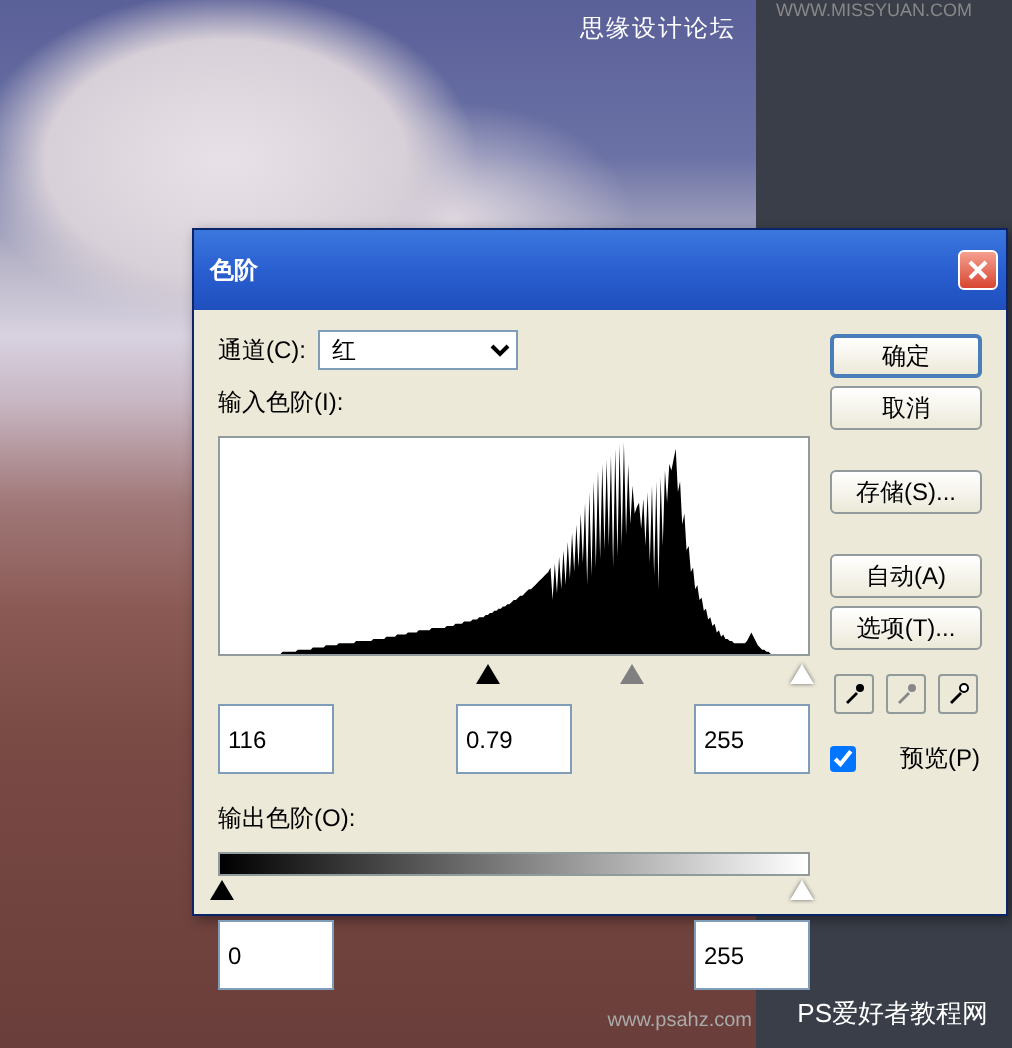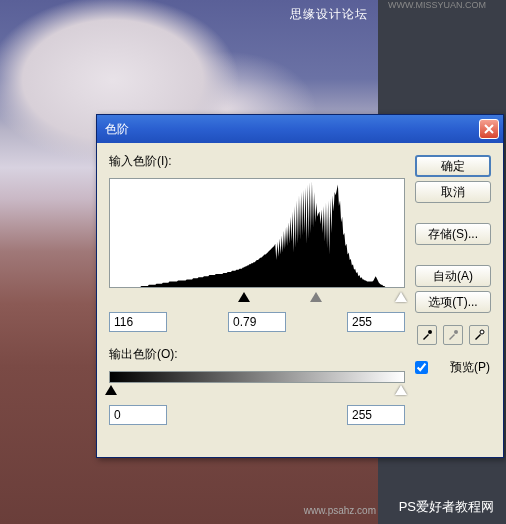--- a/index.html
+++ b/index.html
@@ -8,40 +8,40 @@
 .clouds{position:absolute;top:0;left:0;right:130px;height:200px;background:radial-gradient(ellipse 180px 120px at 30% 40%,#e8e2e8 0%,#d8d0d8 50%,transparent 70%),radial-gradient(ellipse 140px 90px at 60% 55%,#e0d8e0 0%,transparent 65%)}
 .rightbar{position:absolute;top:0;right:0;width:128px;height:100%;background:#3a3e48}
 .topwm{position:absolute;top:6px;right:138px;color:#fff;font-size:12px;letter-spacing:1px}
 .topwm2{position:absolute;top:0;right:20px;color:#888;font-size:9px}
 .midwm{position:absolute;top:235px;left:130px;color:#fff;font-size:16px;opacity:0.6;font-family:Arial;letter-spacing:1px}
 .midwm2{position:absolute;top:224px;left:194px;color:#fff;font-size:18px;opacity:0.75;font-weight:bold;font-family:"SimHei"}
 .midwm3{position:absolute;top:256px;left:156px;color:#fff;font-size:26px;opacity:0.55;font-family:Arial;font-weight:bold;letter-spacing:2px}
 .btmwm{position:absolute;bottom:8px;right:12px;color:#fff;font-size:13px}
 .btmwm2{position:absolute;bottom:8px;right:130px;color:#aaa;font-size:10px}
 .dialog{position:absolute;left:96px;top:114px;width:408px;height:344px;background:#ece9d8;border:1px solid #0a246a;box-shadow:2px 2px 6px rgba(0,0,0,0.4)}
-.titlebar{height:28px;background:linear-gradient(to bottom,#3b77dd 0%,#2a5fd0 50%,#1f4fbd 100%);display:flex;align-items:center;padding:0 4px 0 8px;color:#fff;font-weight:normal}
+.titlebar{height:40px;background:linear-gradient(to bottom,#3b77dd 0%,#2a5fd0 50%,#1f4fbd 100%);display:flex;align-items:center;padding:0 4px 0 8px;color:#fff;font-weight:bold}
 .titlebar .title{flex:1}
 .closebtn{width:20px;height:20px;background:linear-gradient(to bottom,#f5a090,#d84530);border:1px solid #fff;border-radius:3px;display:flex;align-items:center;justify-content:center;color:#fff;font-weight:bold;cursor:pointer}
 .body{padding:10px 12px;display:flex;gap:10px}
 .left{flex:1}
 .right{width:76px;display:flex;flex-direction:column;gap:4px;padding-top:2px}
 .btn{height:22px;background:linear-gradient(to bottom,#fff,#ece9d8);border:1px solid #919b9c;border-radius:3px;cursor:pointer;display:flex;align-items:center;justify-content:center}
 .btn.primary{border:2px solid #4a7ebb}
 .row{display:flex;align-items:center;margin-bottom:8px;gap:6px}
 .label{display:inline-block}
 select{height:20px;border:1px solid #7f9db9;background:#fff;padding:0 2px;width:100px}
 .histbox{border:1px solid #919b9c;background:#fff;height:110px;position:relative;margin-bottom:4px}
 .histogram{position:absolute;bottom:0;left:0;right:0;height:100%}
 .sliders{position:relative;height:14px;margin-bottom:6px}
 .tri{position:absolute;width:0;height:0;border-left:6px solid transparent;border-right:6px solid transparent;cursor:pointer}
 .tri.black{border-bottom:10px solid #000}
 .tri.gray{border-bottom:10px solid #808080}
 .tri.white{border-bottom:10px solid #fff;filter:drop-shadow(0 0 1px #666)}
 .inputs{display:flex;justify-content:space-between;margin-bottom:14px}
-.numinput{width:58px;height:20px;border:1px solid #7f9db9;background:#fff;text-align:left;padding:2px 4px}
+.numinput{width:58px;height:35px;border:1px solid #7f9db9;background:#fff;text-align:left;padding:2px 4px}
 .gradient{height:12px;border:1px solid #919b9c;background:linear-gradient(to right,#000,#fff);margin-bottom:2px}
 .droppers{display:flex;gap:6px;justify-content:center;margin:8px 0 10px}
 .dropper{width:20px;height:20px;border:1px solid #919b9c;background:#ece9d8;display:flex;align-items:center;justify-content:center;cursor:pointer;border-radius:2px}
 .chk{display:flex;align-items:center;gap:22px}
 .chk input{width:13px;height:13px}
 .spacer{height:12px}
 </style>
 </head>
 <body>
 
@@ -62,20 +62,26 @@
   <div class="titlebar">
     <span class="title">色阶</span>
     <div class="closebtn">
       <svg width="10" height="10" viewBox="0 0 10 10">
           <path d="M1 1L9 9M9 1L1 9" stroke="#fff" stroke-width="2"></path>
         </svg>
     </div>
   </div>
   <div class="body">
     <div class="left">
+      <div class="row">
+        <span class="label">通道(C):</span>
+        <select>
+          <option>红</option>
+        </select>
+      </div>
       <div class="row">
         <span class="label">输入色阶(I):</span>
       </div>
       <div class="histbox">
         <svg class="histogram" viewBox="0 0 256 100" preserveAspectRatio="none" id="histsvg">
             <path d="M0,100 L0,100 L1,100 L2,100 L3,100 L4,100 L5,100 L6,100 L7,100 L8,100 L9,100 L10,100 L11,100 L12,100 L13,100 L14,100 L15,100 L16,100 L17,100 L18,100 L19,100 L20,100 L21,100 L22,100 L23,100 L24,100 L25,100 L26,100 L27,100 L28,100 L29,99 L30,99 L31,99 L32,99 L33,99 L34,99 L35,99 L36,98 L37,98 L38,98 L39,98 L40,98 L41,98 L42,98 L43,97 L44,97 L45,97 L46,97 L47,97 L48,97 L49,96 L50,96 L51,96 L52,96 L53,96 L54,96 L55,95 L56,95 L57,95 L58,95 L59,95 L60,95 L61,95 L62,95 L63,94 L64,94 L65,94 L66,94 L67,94 L68,94 L69,94 L70,94 L71,93 L72,93 L73,93 L74,93 L75,93 L76,93 L77,92 L78,92 L79,92 L80,92 L81,92 L82,91 L83,91 L84,91 L85,91 L86,91 L87,90 L88,90 L89,90 L90,90 L91,90 L92,89 L93,89 L94,89 L95,89 L96,89 L97,89 L98,88 L99,88 L100,88 L101,88 L102,88 L103,88 L104,88 L105,87 L106,87 L107,87 L108,87 L109,86 L110,86 L111,86 L112,86 L113,85 L114,85 L115,85 L116,85 L117,84 L118,84 L119,84 L120,83 L121,83 L122,83 L123,82 L124,82 L125,81 L126,81 L127,80 L128,80 L129,79 L130,79 L131,78 L132,78 L133,77 L134,77 L135,76 L136,75 L137,75 L138,74 L139,73 L140,73 L141,72 L142,71 L143,70 L144,70 L145,69 L146,68 L147,67 L148,66 L149,65 L150,64 L151,63 L152,62 L153,60 L154,75 L155,58 L156,72 L157,55 L158,70 L159,52 L160,68 L161,48 L162,65 L163,44 L164,62 L165,40 L166,60 L167,35 L168,58 L169,30 L170,68 L171,25 L172,64 L173,20 L174,60 L175,15 L176,56 L177,12 L178,52 L179,10 L180,50 L181,8 L182,60 L183,5 L184,55 L185,3 L186,50 L187,2 L188,45 L189,12 L190,40 L191,22 L192,35 L193,32 L194,30 L195,42 L196,28 L197,50 L198,25 L199,58 L200,22 L201,64 L202,20 L203,70 L204,18 L205,50 L206,15 L207,30 L208,12 L209,15 L210,10 L211,5 L212,25 L213,20 L214,40 L215,35 L216,52 L217,50 L218,62 L219,60 L220,70 L221,68 L222,75 L223,74 L224,80 L225,79 L226,84 L227,83 L228,87 L229,86 L230,90 L231,89 L232,92 L233,91 L234,93 L235,93 L236,94 L237,94 L238,95 L239,95 L240,95 L241,95 L242,95 L243,95 L244,94 L245,92 L246,90 L247,92 L248,94 L249,96 L250,97 L251,98 L252,98 L253,99 L254,99 L255,100 L256,100 Z" fill="#000"></path>
           </svg>
       </div>
       <div class="sliders">
         <div class="tri black" style="left:calc(45.5% - 6px)"></div>

